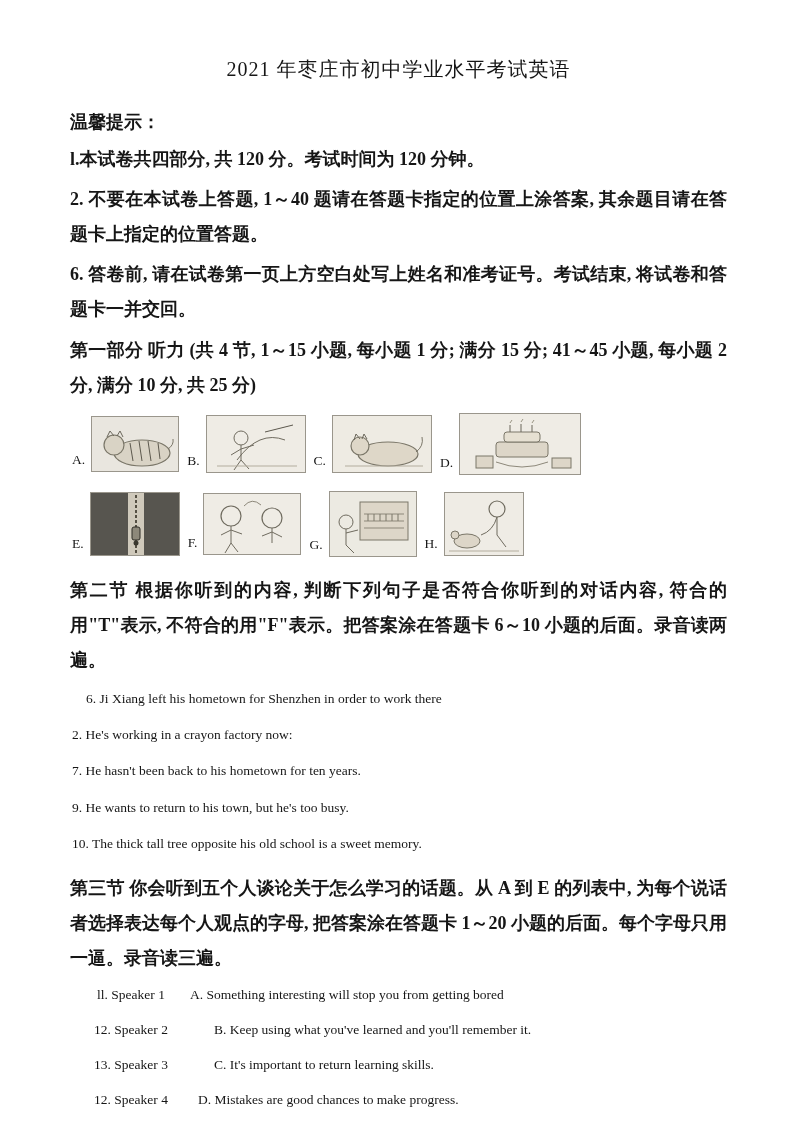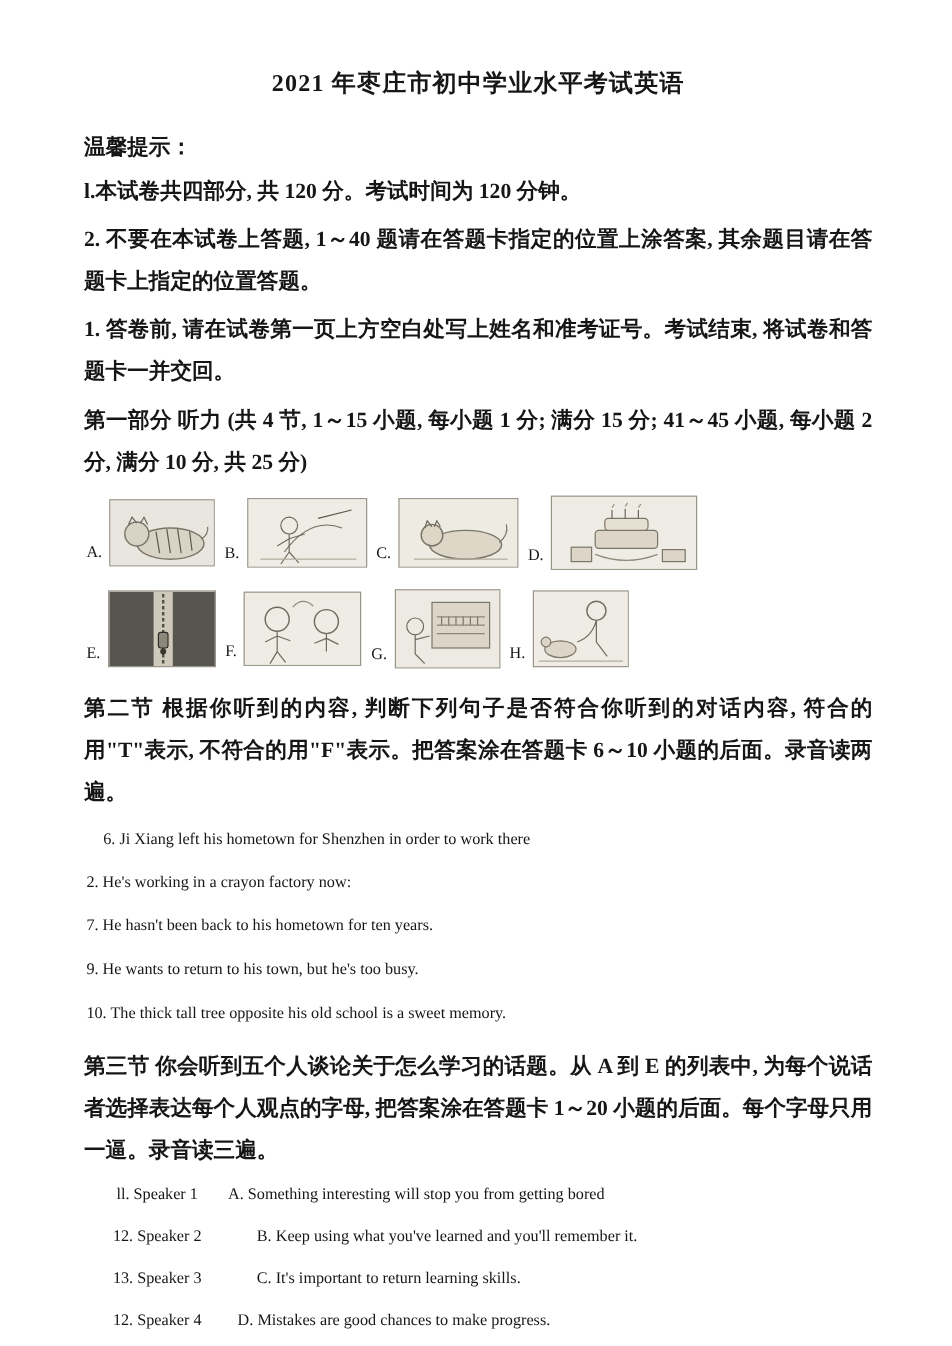--- a/index.html
+++ b/index.html
@@ -4,21 +4,21 @@
 <style>
   * { margin:0; padding:0; box-sizing:border-box; }
   html,body { background:#ffffff; }
   body {
     width:793px; height:1122px; margin:0 auto;
     font-family:"Liberation Serif","DejaVu Serif",serif;
     color:#161616; overflow:hidden;
   }
   .page { padding:56px 66px 30px 70px; }
   .title {
-    font-size:20px; font-weight:bold; text-align:center;
+    font-size:20px; font-weight:normal; text-align:center;
     letter-spacing:1px; margin-bottom:22px;
   }
   p.bold {
     font-size:18px; font-weight:bold; line-height:1.95;
     margin-bottom:5px; text-align:justify;
   }
   p.bold.tight { margin-bottom:2px; }
   .img-row {
     display:flex; align-items:center; gap:8px;
     margin:10px 0 16px 2px;
@@ -51,21 +51,21 @@
 </head>
 <body>
 
 <div class="page">
 
   <h1 class="title">2021 年枣庄市初中学业水平考试英语</h1>
 
   <p class="bold tight">温馨提示：</p>
   <p class="bold">l.本试卷共四部分, 共 120 分。考试时间为 120 分钟。</p>
   <p class="bold">2. 不要在本试卷上答题, 1～40 题请在答题卡指定的位置上涂答案, 其余题目请在答题卡上指定的位置答题。</p>
-  <p class="bold">1. 答卷前, 请在试卷第一页上方空白处写上姓名和准考证号。考试结束, 将试卷和答题卡一并交回。</p>
+  <p class="bold">6. 答卷前, 请在试卷第一页上方空白处写上姓名和准考证号。考试结束, 将试卷和答题卡一并交回。</p>
 
   <p class="bold">第一部分 听力 (共 4 节, 1～15 小题, 每小题 1 分; 满分 15 分; 41～45 小题, 每小题 2 分, 满分 10 分, 共 25 分)</p>
 
 
   <div class="img-row">
     <div class="img-opt">
       <span class="opt-label">A.</span>
       <span class="img-box w88">
         <svg viewBox="0 0 88 56" width="88" height="56">
           <rect width="88" height="56" fill="#e9e6df"></rect>

